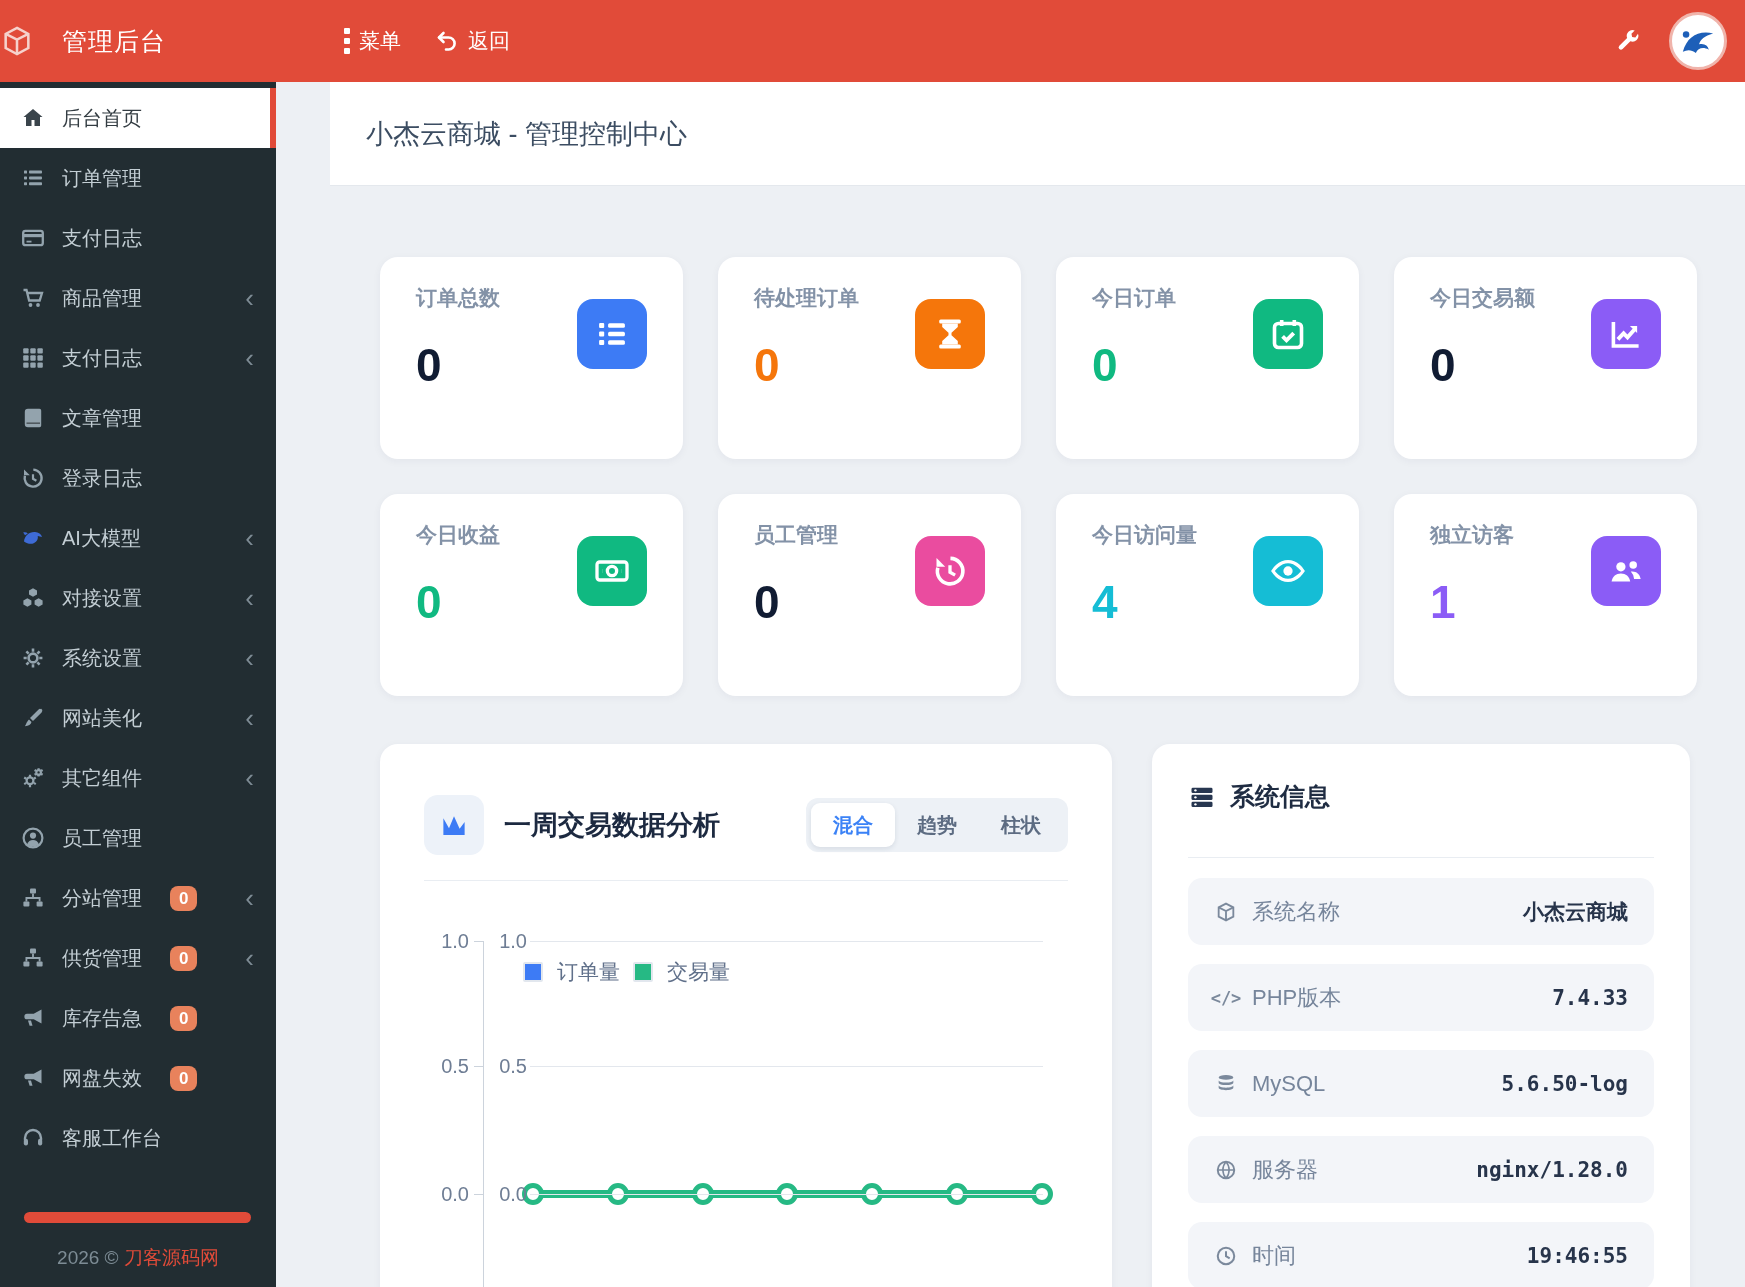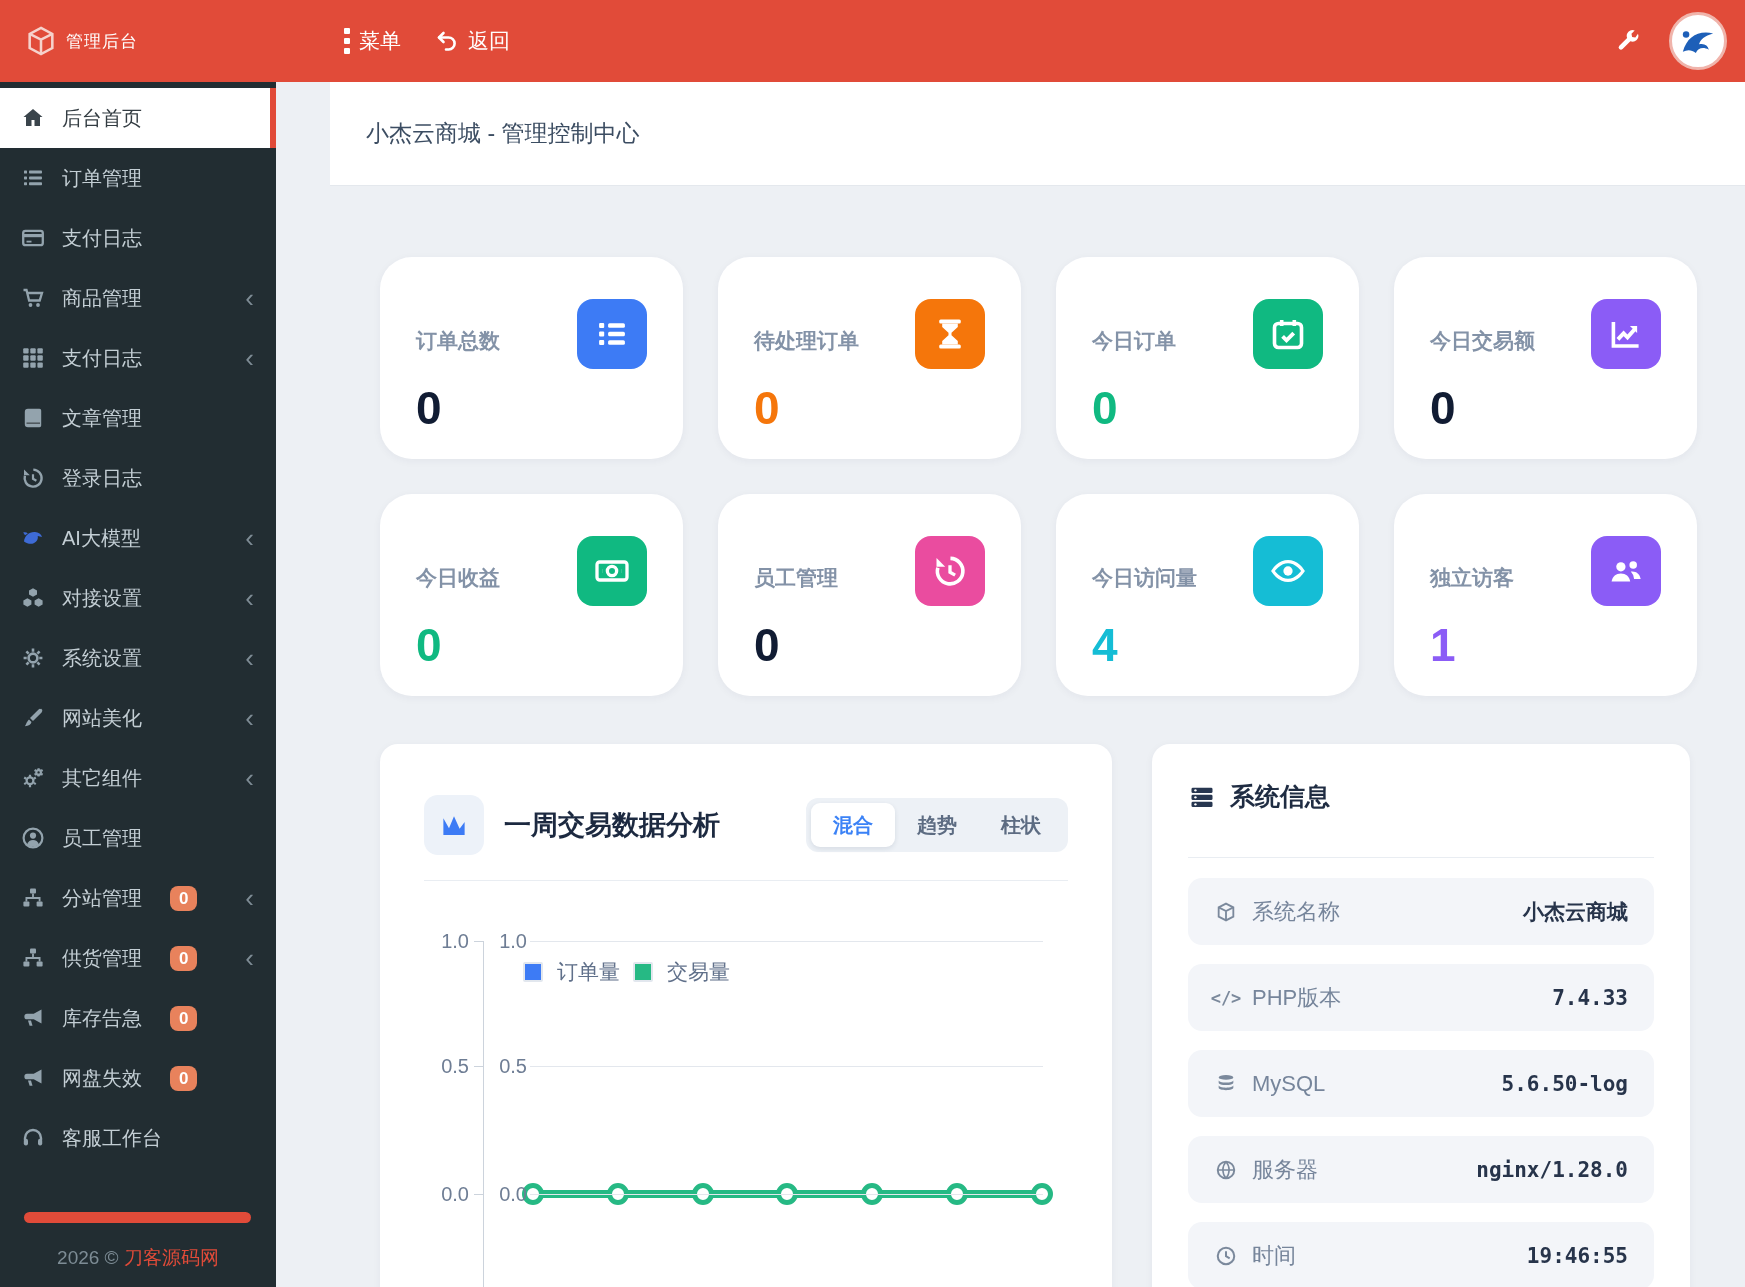--- a/index.html
+++ b/index.html
@@ -3,22 +3,22 @@
 <meta charset="utf-8">
 <style>
   * { margin:0; padding:0; box-sizing:border-box; }
   html,body { width:1745px; height:1287px; overflow:hidden;
     font-family:"Liberation Sans", sans-serif; background:#edf0f4; }
   .app { position:relative; width:1745px; height:1287px; }
 
   
   .topbar { position:absolute; top:0; left:0; right:0; height:82px;
     background:#e14b39; display:flex; align-items:center; z-index:10; color:#fff; }
-  .brand { width:330px; flex:0 0 330px; display:flex; align-items:center; gap:8px;
-    padding-left:24px; font-size:17px; letter-spacing:1px; }
+  .brand { width:330px; flex:0 0 330px; display:flex; align-items:center; gap:28px;
+    font-size:25px; letter-spacing:1px; }
   .brand .bicon { width:34px; height:34px; color:#f6d2cc; display:flex; align-items:center; }
   .topnav { display:flex; align-items:center; gap:34px; margin-left:14px; }
   .topnav a { display:flex; align-items:center; gap:9px; font-size:21px; color:#fff;
     text-decoration:none; cursor:pointer; }
   .dots { display:inline-flex; flex-direction:column; gap:4px; }
   .dots i { width:6px; height:6px; background:#fff; border-radius:1px; }
   .topbar-right { margin-left:auto; display:flex; align-items:center; gap:28px; padding-right:18px; }
   .wrench { width:26px; height:26px; color:#fff; cursor:pointer; }
   .avatar { width:58px; height:58px; border-radius:50%; background:#fff;
     border:3px solid #f0b4ab; display:flex; align-items:center; justify-content:center;
@@ -41,27 +41,27 @@
   .side-scrollbar { position:absolute; left:24px; right:25px; top:1130px; height:11px;
     background:#e14b39; border-radius:6px; }
   .side-footer { position:absolute; left:0; right:0; bottom:16px; text-align:center;
     font-size:19px; color:#7d8c95; }
   .side-footer a { color:#e14b39; text-decoration:none; cursor:pointer; }
 
   
   .main { position:absolute; left:330px; top:82px; right:0; bottom:0; }
   .page-header { height:104px; background:#fff; display:flex; align-items:center;
     padding-left:36px; border-bottom:1px solid #e4e8ed; }
-  .page-header h1 { font-size:23px; font-weight:500; color:#3c4d62; }
+  .page-header h1 { font-size:27px; font-weight:500; color:#3c4d62; }
   .content { padding:71px 48px 0 50px; }
 
   
   .stats-grid { display:grid; grid-template-columns:repeat(4,1fr); gap:35px; }
-  .stat-card { background:#fff; border-radius:32px; height:202px; position:relative;
-    padding:73px 36px 0; box-shadow:0 2px 8px rgba(30,45,70,.05); }
+  .stat-card { background:#fff; border-radius:18px; height:202px; position:relative;
+    padding:30px 36px 0; box-shadow:0 2px 8px rgba(30,45,70,.05); }
   .stat-label { font-size:21px; font-weight:bold; color:#8392a7; line-height:1; }
   .stat-value { margin-top:34px; font-size:46px; font-weight:bold; line-height:1; }
   .stat-icon { position:absolute; top:42px; right:36px; width:70px; height:70px;
     border-radius:16px; color:#fff; display:flex; align-items:center; justify-content:center; }
   .stat-icon svg { width:36px; height:36px; }
 
   
   .row2 { margin-top:48px; display:flex; gap:40px; align-items:flex-start; }
   .card { background:#fff; border-radius:18px; box-shadow:0 2px 8px rgba(30,45,70,.05); }
   .chart-card { width:732px; height:600px; position:relative; }

